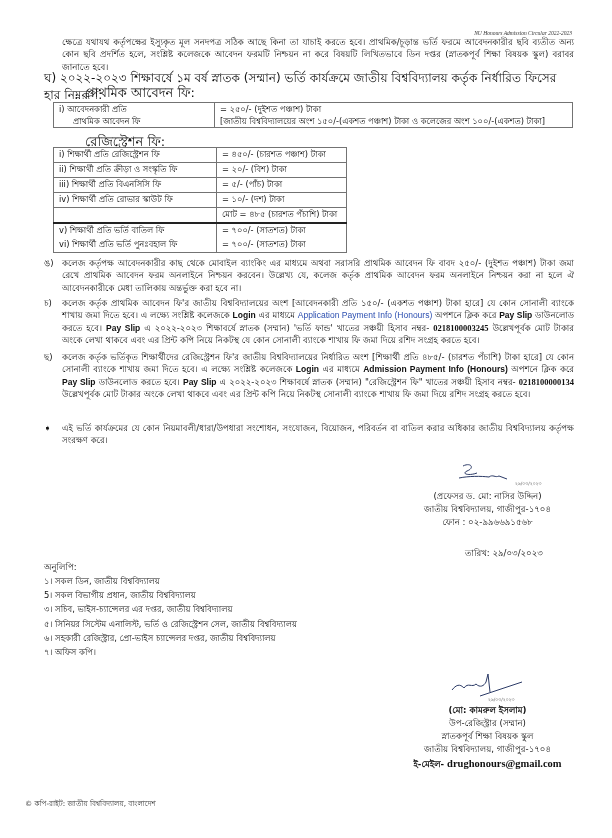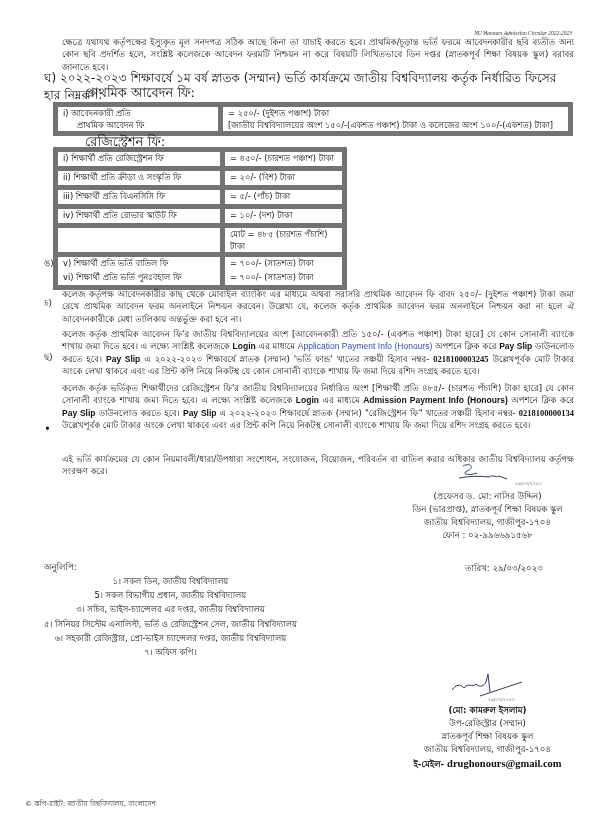--- a/index.html
+++ b/index.html
@@ -6,41 +6,41 @@
   body { width:612px; height:838px; position:relative; overflow:hidden;
          font-family:"DejaVu Sans", sans-serif; color:#111; font-size:9px; line-height:1.45; }
   .page { position:absolute; left:0; top:0; width:612px; height:838px; }
   .header-note { position:absolute; right:40px; top:30px; font-family:"Liberation Serif", serif;
          font-style:italic; font-size:5.5px; color:#333; }
   .para { position:absolute; left:62px; width:512px; text-align:justify; font-size:8.6px; }
   .p-top { top:36px; }
   .sec-gha { position:absolute; left:44px; top:70px; width:530px; font-size:12px; }
   .sub-label { position:absolute; left:52px; font-size:13px;margin-left:33px; }
   table.fee { position:absolute; border-collapse:collapse; font-size:8.3px; }
-  table.fee td { border:5px solid #737373; padding:0 5px; vertical-align:top; }
+  table.fee td { border:1px solid #737373; padding:0 5px; vertical-align:top; }
   .t1 { left:53px; top:102px; width:520px; }
   .t1 td.c1 { width:150px; }
   .t2 { left:53px; top:147px; width:294px; }
   .t2 td.c1 { width:152px; }
   .t2 td { height:14px; }
   .t2 tr.split td { border-top:2px solid #222;margin-left:31px; }
   .item { position:absolute; left:44px; width:530px; font-size:8.5px; text-align:justify; }
   .item .mk { position:absolute; left:0; top:0; width:16px; }
-  .item .tx { margin-left:18px; display:block;margin-top:31px; }
+  .item .tx { margin-left:18px; display:block; }
   .blue { color:#2c4fb0; font-family:"Liberation Sans", sans-serif; }
   .bold { font-weight:bold; font-family:"Liberation Sans", sans-serif; }
   .acct { font-weight:bold; font-family:"Liberation Serif", serif; }
   .sig-block { position:absolute; text-align:center; font-size:8.6px; line-height:1.5; }
   .sig1 { left:400px; top:478px; width:175px; }
   .sig2 { left:395px; top:700px; width:185px; }
   .sig-mark { position:absolute; }
   .memo { position:absolute; left:44px; top:547px; font-size:8.6px; }
-  .date { position:absolute; left:465px; top:547px; font-size:8.6px;margin-top:15px; }
+  .date { position:absolute; left:465px; top:547px; font-size:8.6px; }
   .cc-label { position:absolute; left:44px; top:561px; font-size:8.6px; }
-  .cc-list { position:absolute; left:44px; top:575px; font-size:8.4px; margin:0; padding:0; list-style:none;text-align:center; }
+  .cc-list { position:absolute; left:44px; top:575px; font-size:8.4px; margin:0; padding:0; list-style:none; }
   .cc-list li { height:14.2px; }
   .email-line { font-weight:bold; }
   .email { font-family:"Liberation Serif", serif; font-weight:bold; font-size:10.5px; }
   .footer { position:absolute; left:25px; top:799px; font-size:7.2px; color:#333; }
   .sig-date { font-size:4.5px; color:#555; position:absolute; }
 </style>
 </head>
 <body>
 
 <div class="page">
@@ -122,21 +122,20 @@
     <span class="mk">➧</span>
     <span class="tx">এই ভর্তি কার্যক্রমের যে কোন নিয়মাবলী/ধারা/উপধারা সংশোধন, সংযোজন, বিয়োজন, পরিবর্তন বা বাতিল করার অধিকার জাতীয় বিশ্ববিদ্যালয় কর্তৃপক্ষ সংরক্ষণ করে।</span>
   </div>
 
   <svg class="sig-mark" style="left:455px; top:462px;" width="60" height="24" viewBox="0 0 60 24">
     <path d="M8 4 C16 0, 20 6, 12 9 C6 12, 14 14, 22 11 M4 16 C14 14, 26 14, 34 15 C38 12, 40 16, 44 14 L52 17" fill="none" stroke="#2b3a66" stroke-width="1"></path>
   </svg>
   <div class="sig-date" style="left:515px; top:481px;">২৯/০৩/২০২৩</div>
   <div class="sig-block sig1" style="top:490px;">
     <div>(প্রফেসর ড. মো: নাসির উদ্দিন)</div>
-    <div>ডিন (ভারপ্রাপ্ত), স্নাতকপূর্ব শিক্ষা বিষয়ক স্কুল</div>
     <div>জাতীয় বিশ্ববিদ্যালয়, গাজীপুর-১৭০৪</div>
     <div>ফোন : ০২-৯৯৬৬৯১৫৬৮</div>
   </div>
 
   <div class="date">তারিখ: ২৯/০৩/২০২৩</div>
   <div class="cc-label">অনুলিপি:</div>
   <ul class="cc-list">
     <li>১। সকল ডিন, জাতীয় বিশ্ববিদ্যালয়</li>
     <li>5। সকল বিভাগীয় প্রধান, জাতীয় বিশ্ববিদ্যালয়</li>
     <li>৩। সচিব, ভাইস-চ্যান্সেলর এর দপ্তর, জাতীয় বিশ্ববিদ্যালয়</li>

